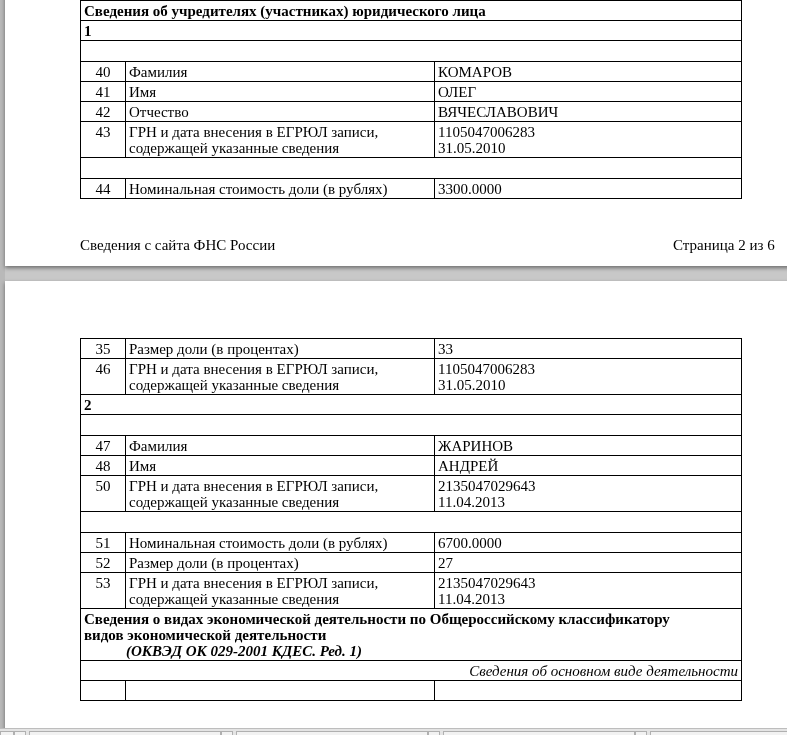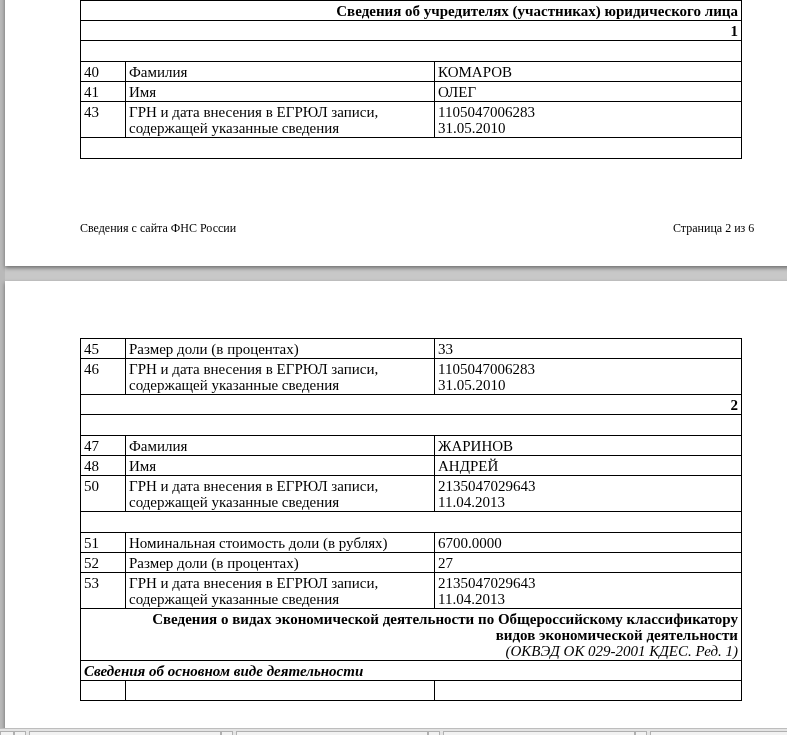--- a/index.html
+++ b/index.html
@@ -3,28 +3,28 @@
 <meta charset="utf-8">
 <style>
   html, body { margin:0; padding:0; }
   body { width:787px; height:735px; overflow:hidden; background:#c8c8c8; position:relative; font-family:"Liberation Serif", serif; color:#000; }
   .page { position:absolute; left:5px; width:790px; background:#fff; box-shadow: 0 2px 4px rgba(0,0,0,0.45); }
   #page1 { top:-10px; height:276px; }
   #page2 { top:281px; height:460px; }
   .leftedge { position:absolute; left:0; top:0; width:5px; height:735px; background:#b9b9b9; }
   table.t { position:absolute; left:75px; border-collapse:collapse; width:662px; font-size:15px; line-height:16px; }
   table.t td { border:1.5px solid #000; padding:2px 3px 1px 3px; vertical-align:top; }
-  td.n { width:38px; }
+  td.n { width:38px; text-align:center; }
   td.l { width:302px; }
   td.v { }
-  td.h { text-align:right; font-weight:bold; }
+  td.h { text-align:left; font-weight:bold; }
   td.e { height:17px; }
-  td.it { text-align:left; font-weight:bold; font-style:italic; }
-  .it2 { font-style:italic; font-weight:normal; }
-  .footer { position:absolute; font-size:12px; top:231px; }
+  td.it { text-align:right; font-weight:normal; font-style:italic; }
+  .it2 { font-style:italic; font-weight:bold;margin-left:42px; }
+  .footer { position:absolute; font-size:15px; top:247px; }
   .footer.left { left:75px; }
   .footer.right { left:668px;text-align:right; }
   .bottombar { position:absolute; left:0; top:728px; width:787px; height:7px; background:#e4e4e4; border-top:1px solid #bdbdbd; }
   .seg { position:absolute; top:2px; height:6px; background:#f2f2f2; border:1px solid #b0b0b0; border-bottom:none; }
 </style>
 </head>
 <body>
 
 <div class="leftedge"></div>
 
@@ -48,38 +48,48 @@
       <td class="n">40</td>
       <td class="l">Фамилия</td>
       <td class="v">КОМАРОВ</td>
     </tr>
     <tr>
       <td class="n">41</td>
       <td class="l">Имя</td>
       <td class="v">ОЛЕГ</td>
     </tr>
     <tr>
+      <td class="n">42</td>
+      <td class="l">Отчество</td>
+      <td class="v">ВЯЧЕСЛАВОВИЧ</td>
+    </tr>
+    <tr>
       <td class="n">43</td>
       <td class="l"><span>ГРН и дата внесения в ЕГРЮЛ записи,</span><br><span>содержащей указанные сведения</span></td>
       <td class="v"><span>1105047006283</span><br><span>31.05.2010</span></td>
     </tr>
     <tr>
           <td colspan="3" class="e"></td>
         </tr>
+    <tr>
+      <td class="n">44</td>
+      <td class="l">Номинальная стоимость доли (в рублях)</td>
+      <td class="v">3300.0000</td>
+    </tr>
   </tbody>
     </table>
   <div class="footer left">Сведения с сайта ФНС России</div>
   <div class="footer right">Страница 2 из 6</div>
 </div>
 
 <div class="page" id="page2">
   <table class="t" style="top:57px;">
     <tbody>
         <tr>
-      <td class="n">45</td>
+      <td class="n">35</td>
       <td class="l">Размер доли (в процентах)</td>
       <td class="v">33</td>
     </tr>
     <tr>
       <td class="n">46</td>
       <td class="l"><span>ГРН и дата внесения в ЕГРЮЛ записи,</span><br><span>содержащей указанные сведения</span></td>
       <td class="v"><span>1105047006283</span><br><span>31.05.2010</span></td>
     </tr>
     <tr>
           <td colspan="3" class="h">2</td>

